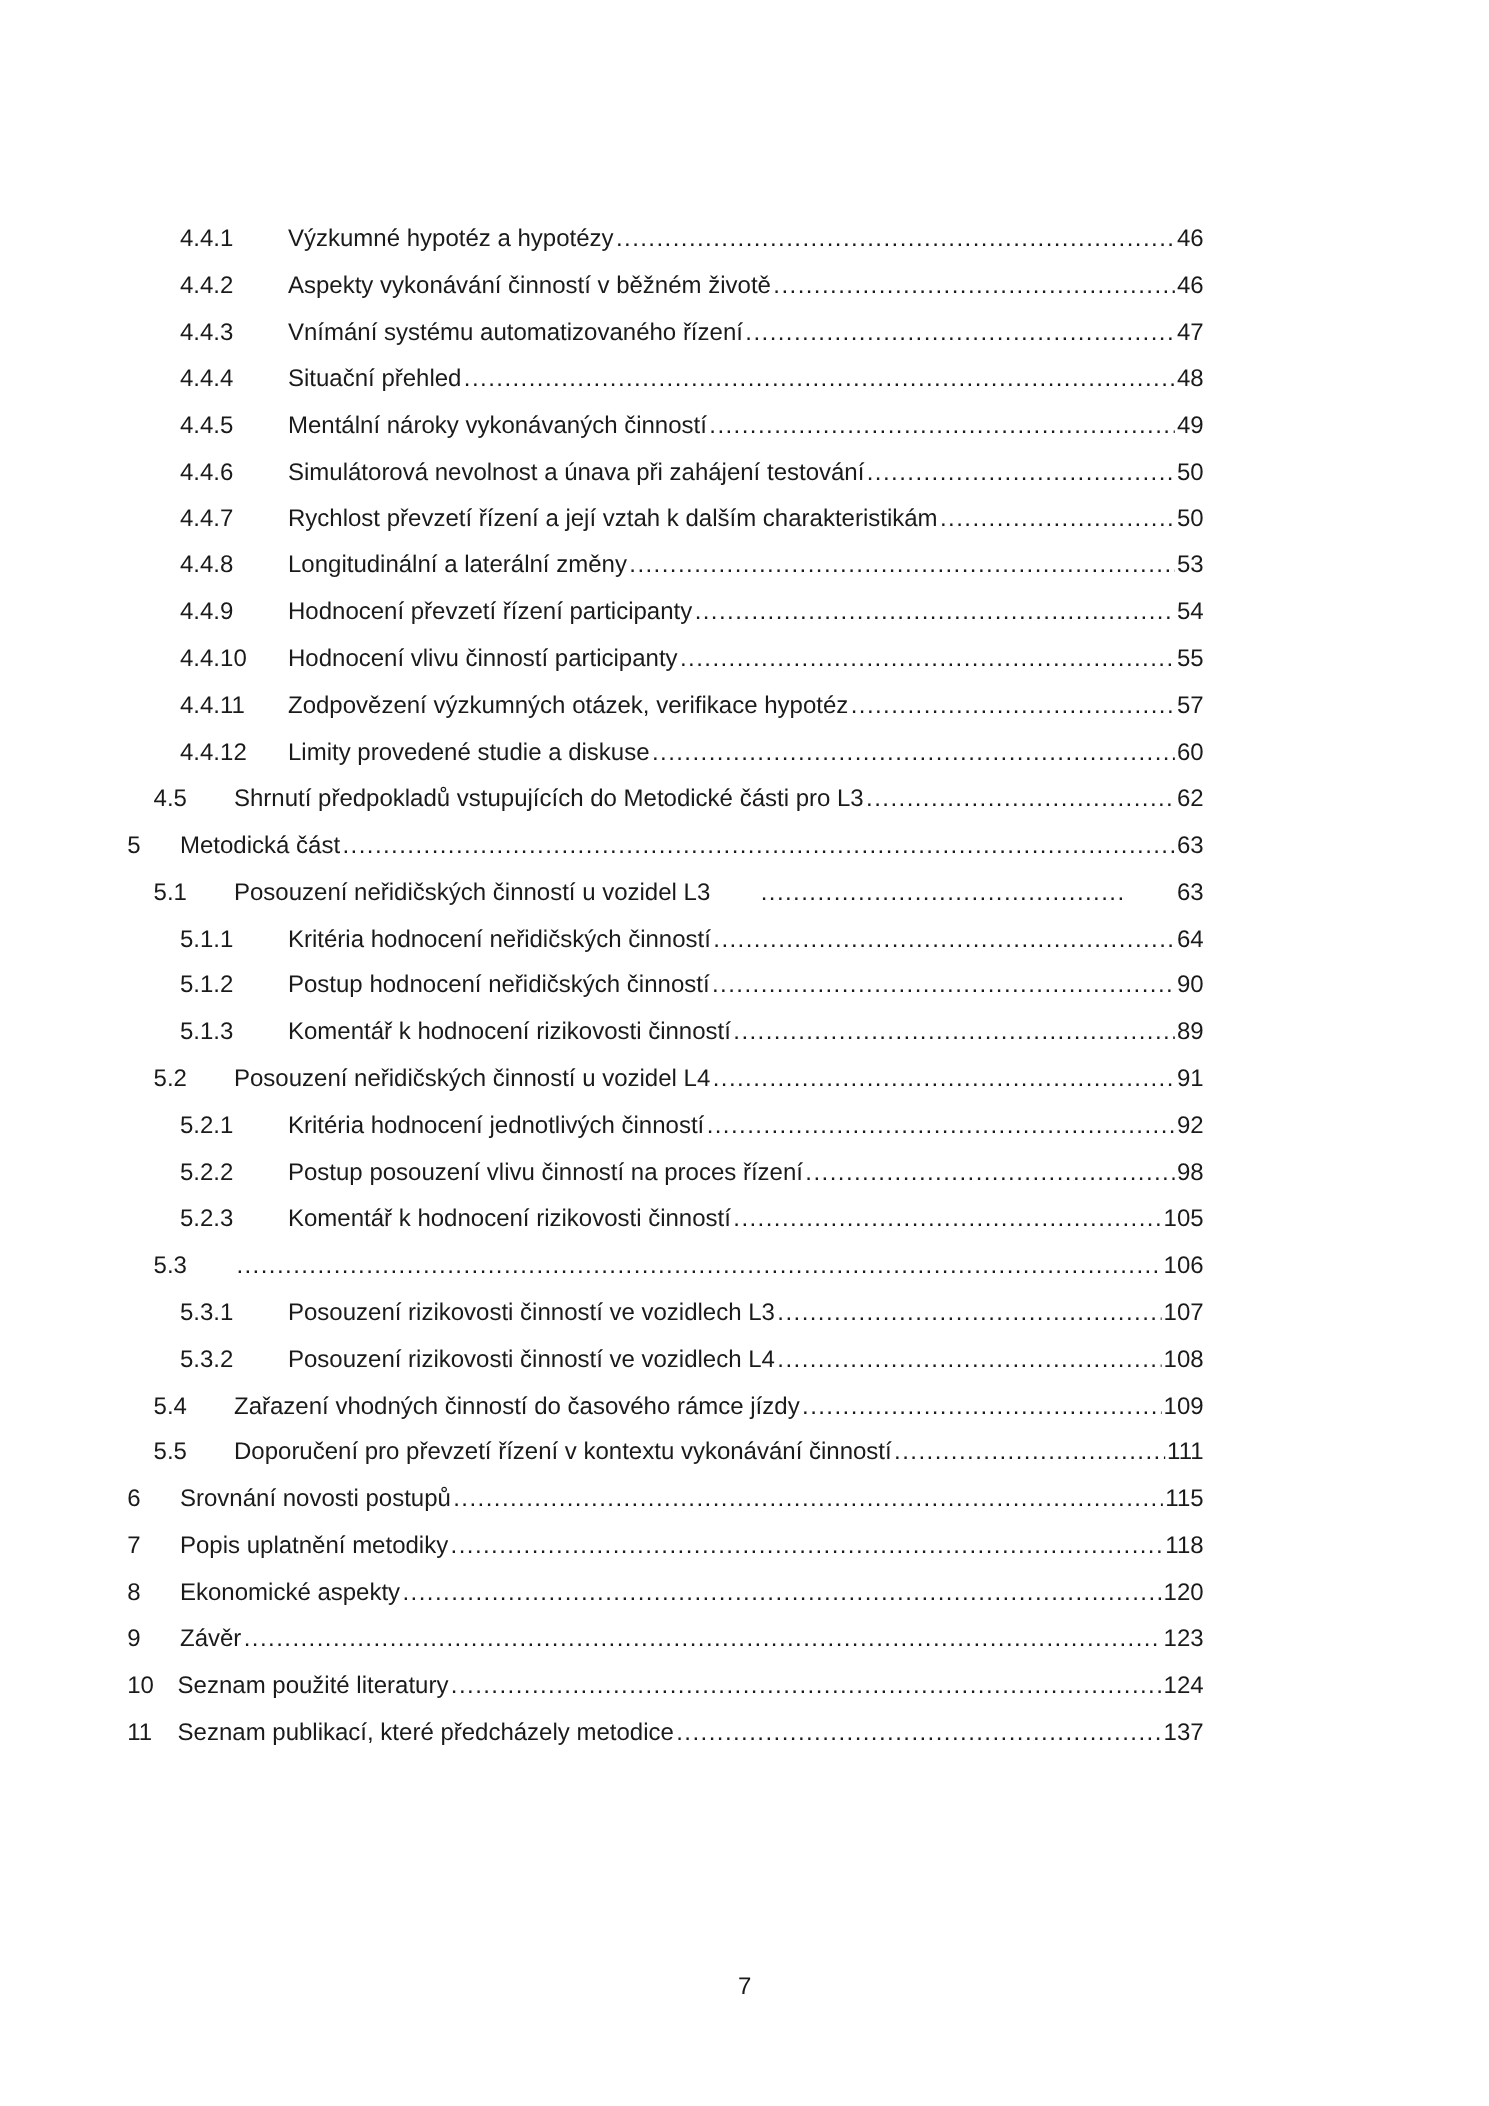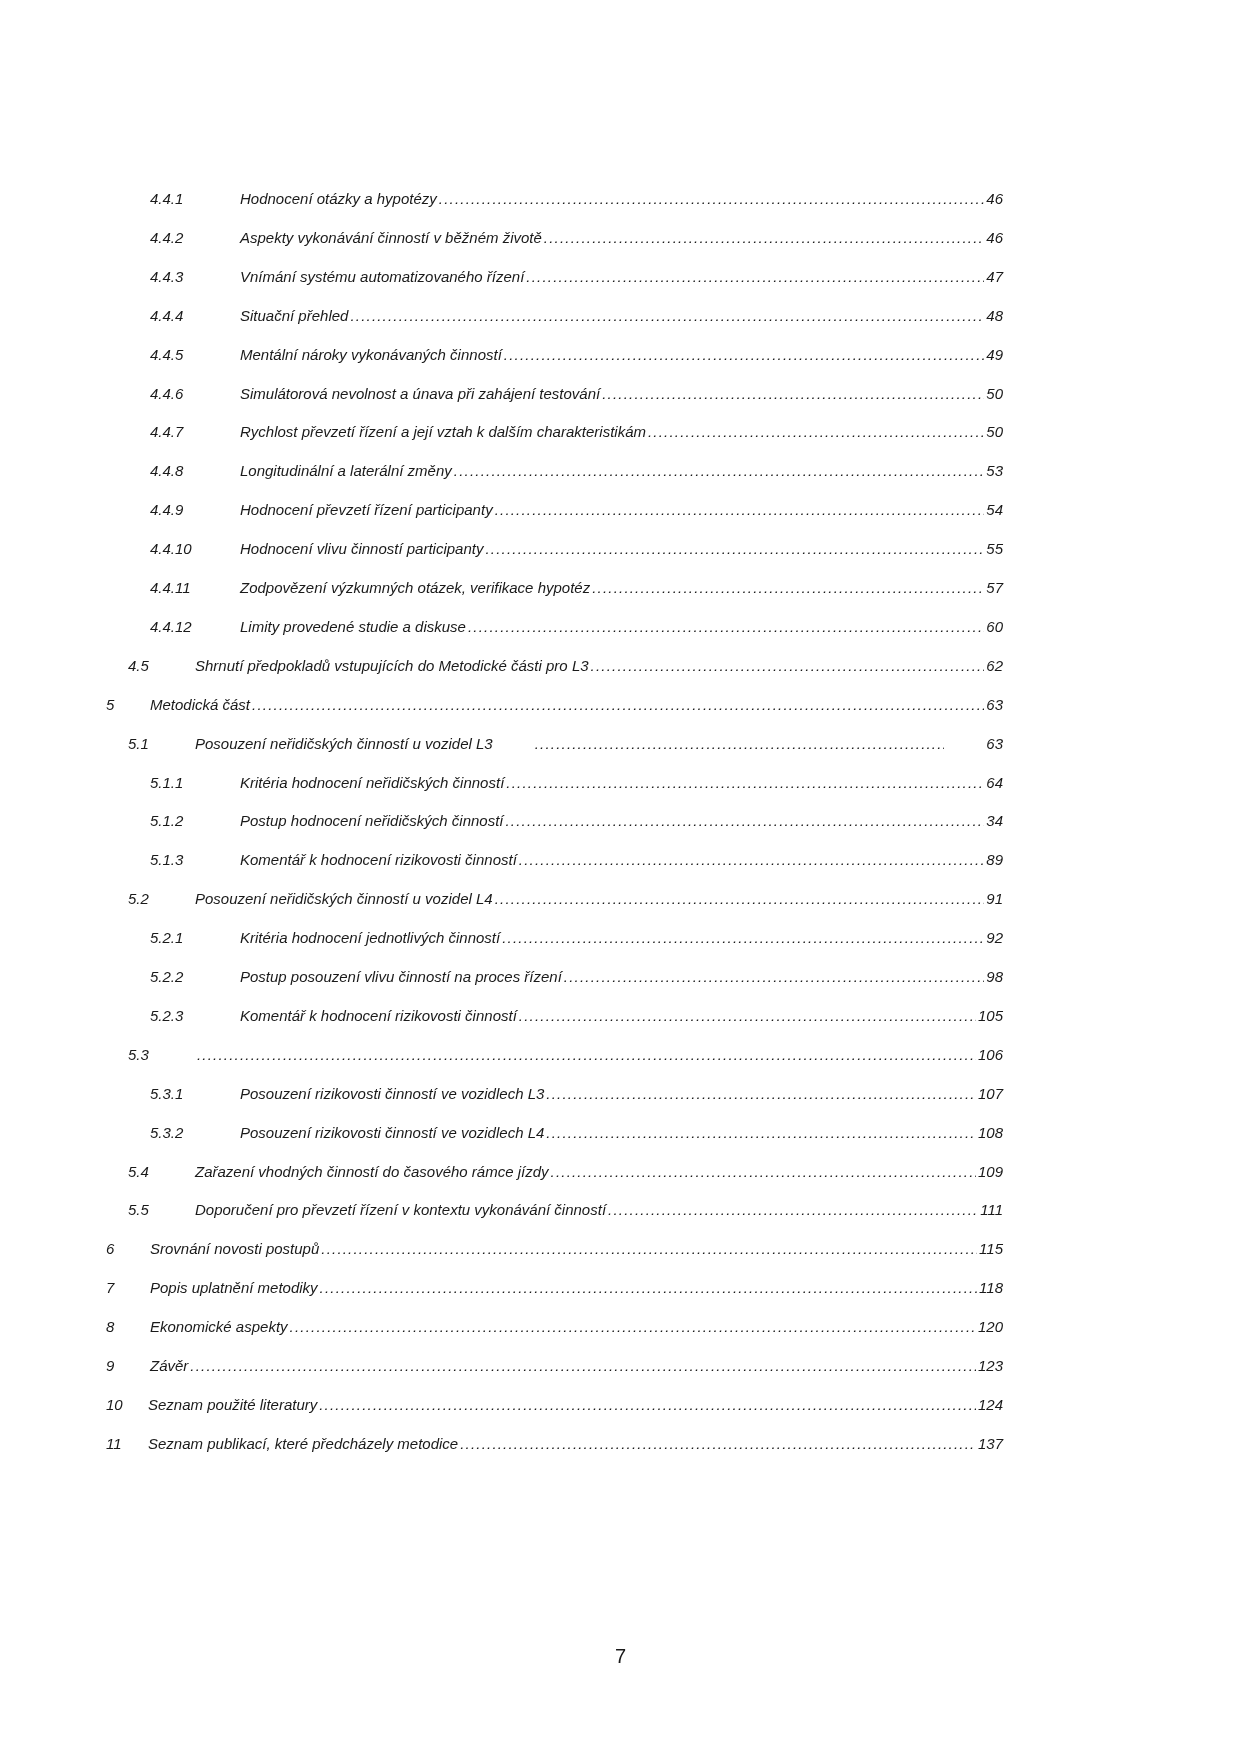--- a/index.html
+++ b/index.html
@@ -1,36 +1,36 @@
 <!DOCTYPE html>
 <html><head>
 <meta charset="utf-8">
 <style>
   html, body { margin: 0; padding: 0; background: #ffffff; }
   body { width: 1241px; height: 1755px; position: relative; overflow: hidden;
          font-family: "Liberation Sans", "DejaVu Sans", sans-serif; color: #1a1a1a; }
   .toc { position: absolute; left: 0; top: 0; width: 1241px; }
-  .row { position: absolute; left: 0; height: 30px; font-size: 15px; line-height: 30px; font-style: italic; }
+  .row { position: absolute; left: 0; height: 30px; font-size: 20px; line-height: 30px; }
   .num { position: absolute; top: 0; white-space: nowrap; }
   .entry { position: absolute; top: 0; display: flex; align-items: baseline; white-space: nowrap; }
   .title { flex: 0 0 auto; }
   .dots { flex: 1 1 auto; overflow: hidden; letter-spacing: 1.2px; margin: 0 2px; color: #1a1a1a; }
   .dots::before { content: "......................................................................................................................................................................................................................................................"; }
   .page { flex: 0 0 auto; text-align: right; }
   .page-number { position: absolute; top: 1645px; left: 0; width: 1241px; text-align: center;
                  font-size: 20px; }
 </style>
 </head>
 <body>
 
 <div class="toc" id="toc">
     <div class="row" style="top: 184px; width: 1241px;">
       <span class="num" style="left: 150px;">4.4.1</span>
       <span class="entry" style="left: 240px; width: 763px;">
-        <span class="title">Hodnocení otázky a hypotézy</span>
+        <span class="title">Výzkumné hypotéz a hypotézy</span>
         <span class="dots"></span>
         <span class="page">46</span>
       </span>
     </div>
     <div class="row" style="top: 222.9px; width: 1241px;">
       <span class="num" style="left: 150px;">4.4.2</span>
       <span class="entry" style="left: 240px; width: 763px;">
         <span class="title">Aspekty vykonávání činností v běžném životě</span>
         <span class="dots"></span>
         <span class="page">46</span>
@@ -146,21 +146,21 @@
         <span class="title">Kritéria hodnocení neřidičských činností</span>
         <span class="dots"></span>
         <span class="page">64</span>
       </span>
     </div>
     <div class="row" style="top: 806.4px; width: 1241px;">
       <span class="num" style="left: 150px;">5.1.2</span>
       <span class="entry" style="left: 240px; width: 763px;">
         <span class="title">Postup hodnocení neřidičských činností</span>
         <span class="dots"></span>
-        <span class="page">34</span>
+        <span class="page">90</span>
       </span>
     </div>
     <div class="row" style="top: 845.3px; width: 1241px;">
       <span class="num" style="left: 150px;">5.1.3</span>
       <span class="entry" style="left: 240px; width: 763px;">
         <span class="title">Komentář k hodnocení rizikovosti činností</span>
         <span class="dots"></span>
         <span class="page">89</span>
       </span>
     </div>

